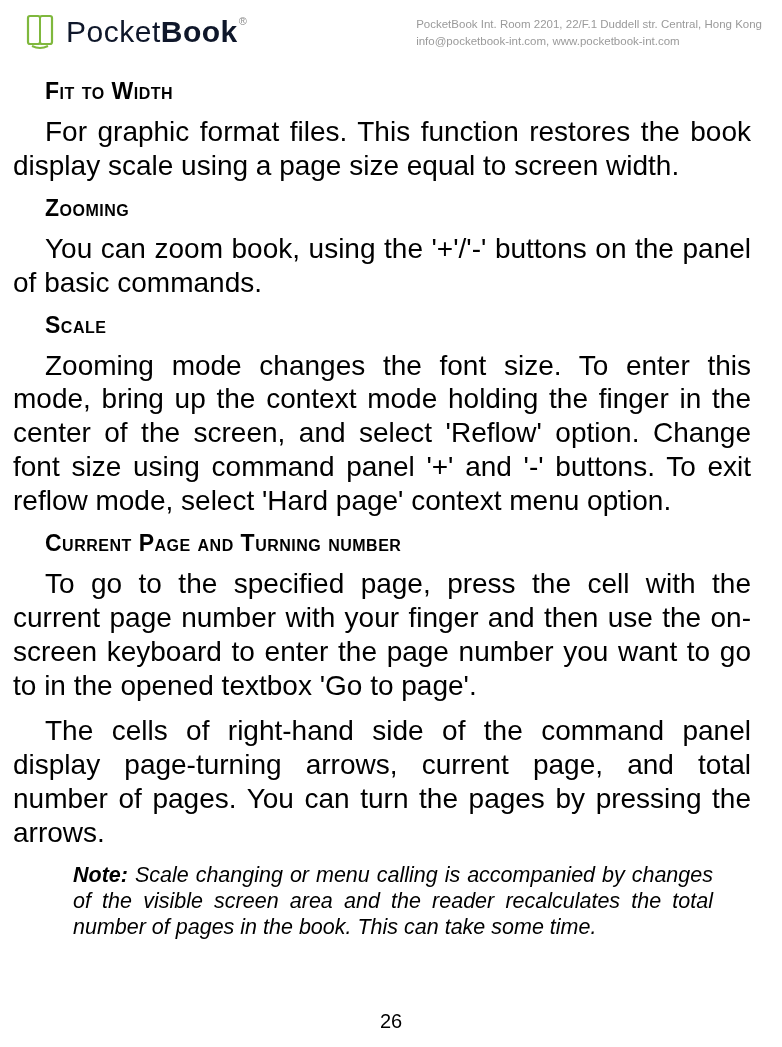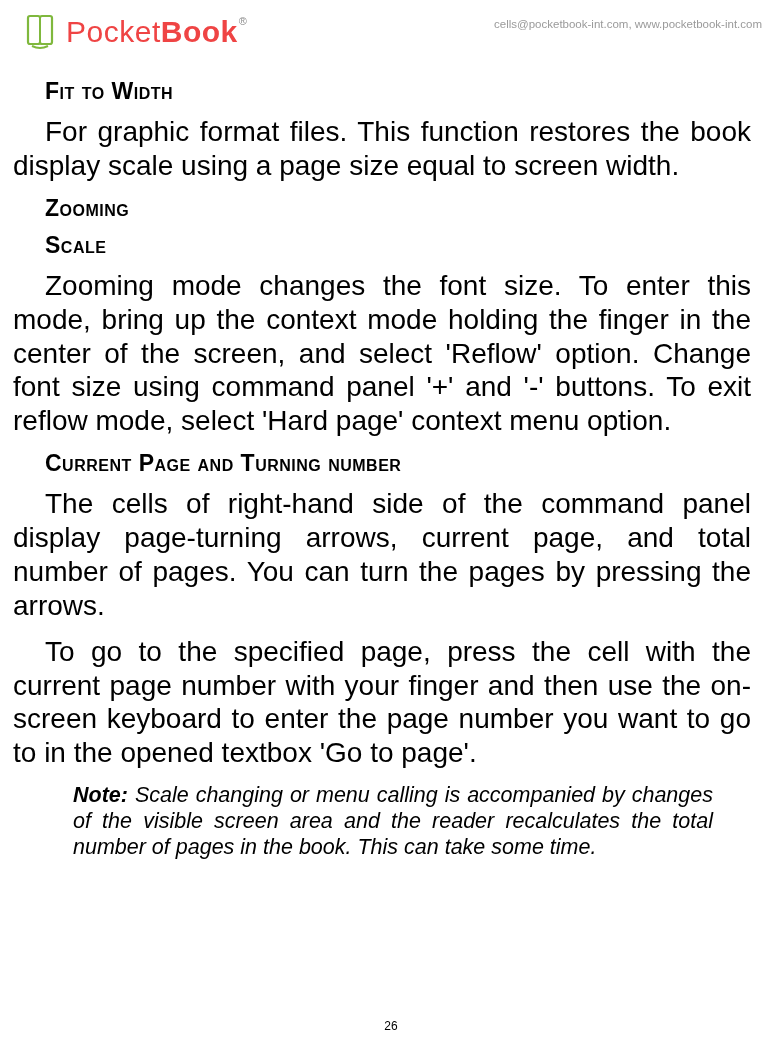--- a/index.html
+++ b/index.html
@@ -22,21 +22,21 @@
     align-items: center;
     gap: 6px;
   }
   .logo-icon {
     width: 40px;
     height: 40px;
   }
   .logo-text {
     font-size: 30px;
     font-weight: 400;
-    color: #ef4444;
+    color: #0f172a;
     letter-spacing: 0.5px;
   }
   .logo-text .bold {
     font-weight: 700;
   }
   .logo-reg {
     font-size: 11px;
     color: #8a8a8a;
     vertical-align: top;
     margin-left: 1px;
@@ -81,57 +81,59 @@
   .note-label {
     font-weight: 700;
     font-style: italic;
   }
   .page-number {
     position: absolute;
     bottom: 14px;
     left: 0;
     right: 0;
     text-align: center;
-    font-size: 12px;
+    font-size: 20px;
   }
 </style>
 </head>
 <body>
 
 <div class="header">
   <div class="logo">
     <span class="logo-icon">
       <svg width="40" height="40" viewBox="0 0 40 40">
         <path d="M 8 6 Q 8 4 10 4 L 18 4 Q 20 4 20 6 L 20 6 Q 20 4 22 4 L 30 4 Q 32 4 32 6 L 32 30 Q 32 32 30 32 L 22 32 Q 20 32 20 30 Q 20 32 18 32 L 10 32 Q 8 32 8 30 Z" fill="none" stroke="#7fb83d" stroke-width="2.2"></path>
         <line x1="20" y1="5" x2="20" y2="31" stroke="#7fb83d" stroke-width="2"></line>
         <path d="M 12 34 Q 20 38 28 34" fill="none" stroke="#7fb83d" stroke-width="2"></path>
       </svg>
     </span>
     <span>
       <span class="logo-text"><span>Pocket</span><span class="bold">Book</span></span><span class="logo-reg">®</span>
     </span>
   </div>
   <div class="company-info">
-    <div>cells@pocketbook-int.com, www.pocketbook-int.com</div>
+    <div>PocketBook Int. Room 2201, 22/F.1 Duddell str. Central, Hong Kong</div>
+    <div>info@pocketbook-int.com, www.pocketbook-int.com</div>
   </div>
 </div>
 
 <div class="content">
 
   <div class="section-heading">Fit to Width</div>
   <div class="body-text">For graphic format files. This function restores the book display scale using a page size equal to screen width.</div>
 
   <div class="section-heading">Zooming</div>
+  <div class="body-text">You can zoom book, using the '+'/'-' buttons on the panel of basic commands.</div>
 
   <div class="section-heading">Scale</div>
   <div class="body-text">Zooming mode changes the font size. To enter this mode, bring up the context mode holding the finger in the center of the screen, and select 'Reflow' option. Change font size using command panel '+' and '-' buttons. To exit reflow mode, select 'Hard page' context menu option.</div>
 
   <div class="section-heading">Current Page and Turning number</div>
+  <div class="body-text">To go to the specified page, press the cell with the current page number with your finger and then use the on-screen keyboard to enter the page number you want to go to in the opened textbox 'Go to page'.</div>
   <div class="body-text">The cells of right-hand side of the command panel display page-turning arrows, current page, and total number of pages. You can turn the pages by pressing the arrows.</div>
-  <div class="body-text">To go to the specified page, press the cell with the current page number with your finger and then use the on-screen keyboard to enter the page number you want to go to in the opened textbox 'Go to page'.</div>
 
   <div class="note-block">
     <span class="note-label">Note:</span><span> Scale changing or menu calling is accompanied by changes of the visible screen area and the reader recalculates the total number of pages in the book. This can take some time.</span>
   </div>
 
 </div>
 
 <div class="page-number">26</div>
 
 </body></html>

